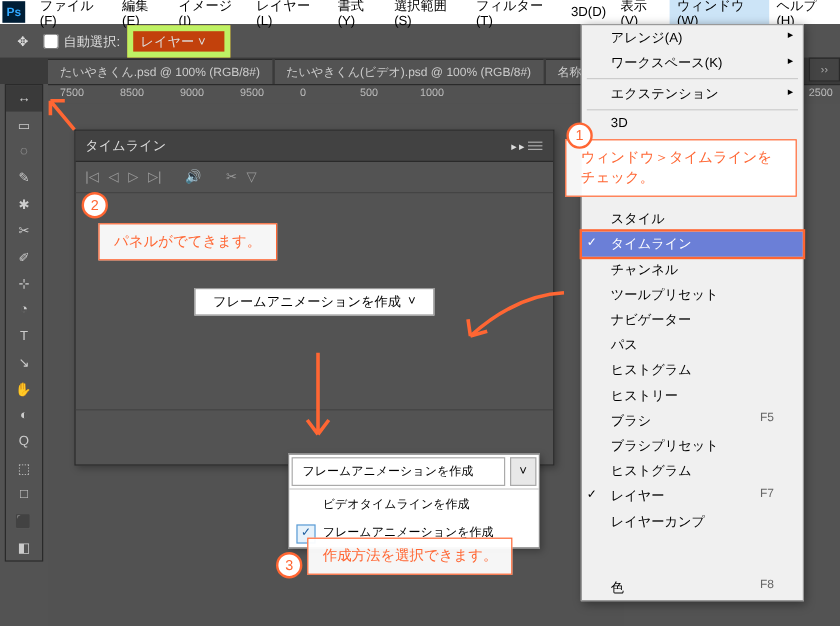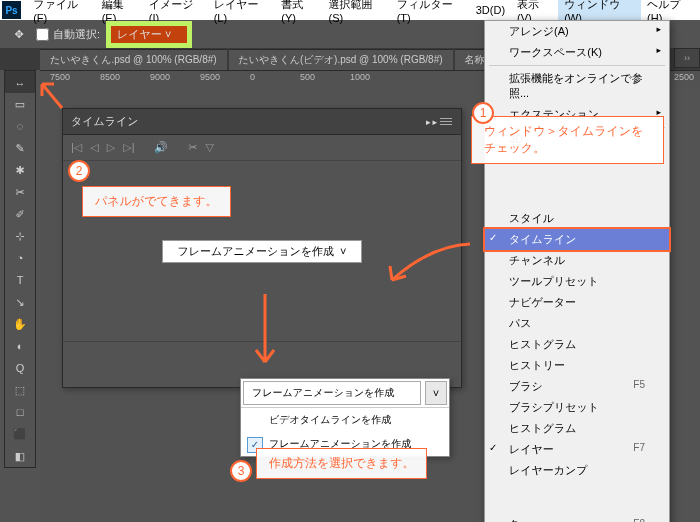--- a/index.html
+++ b/index.html
@@ -144,21 +144,20 @@
       <span>˅</span>
     </div>
   </div>
   <div class="tl-footer"></div>
 </div>
 
 <div class="window-menu">
   <div class="wm-item sub">アレンジ(A)</div>
   <div class="wm-item sub">ワークスペース(K)</div>
   <div class="wm-sep"></div>
-  <div class="wm-item">拡張機能をオンラインで参照...</div>
   <div class="wm-item sub">エクステンション</div>
   <div class="wm-sep"></div>
   <div class="wm-item">3D</div>
   <div class="wm-sep" style="height:56px;background:transparent"></div>
   <div class="wm-item">スタイル</div>
   <div class="wm-item hl checked">タイムライン</div>
   <div class="wm-item">チャンネル</div>
   <div class="wm-item">ツールプリセット</div>
   <div class="wm-item">ナビゲーター</div>
   <div class="wm-item">パス</div>

